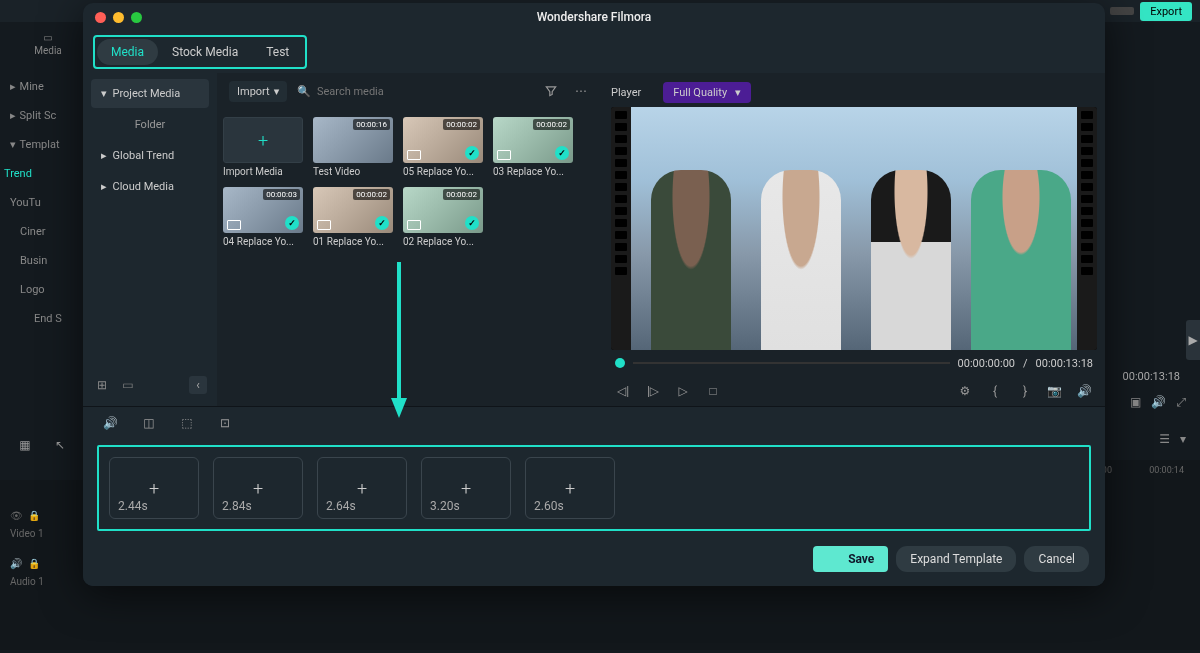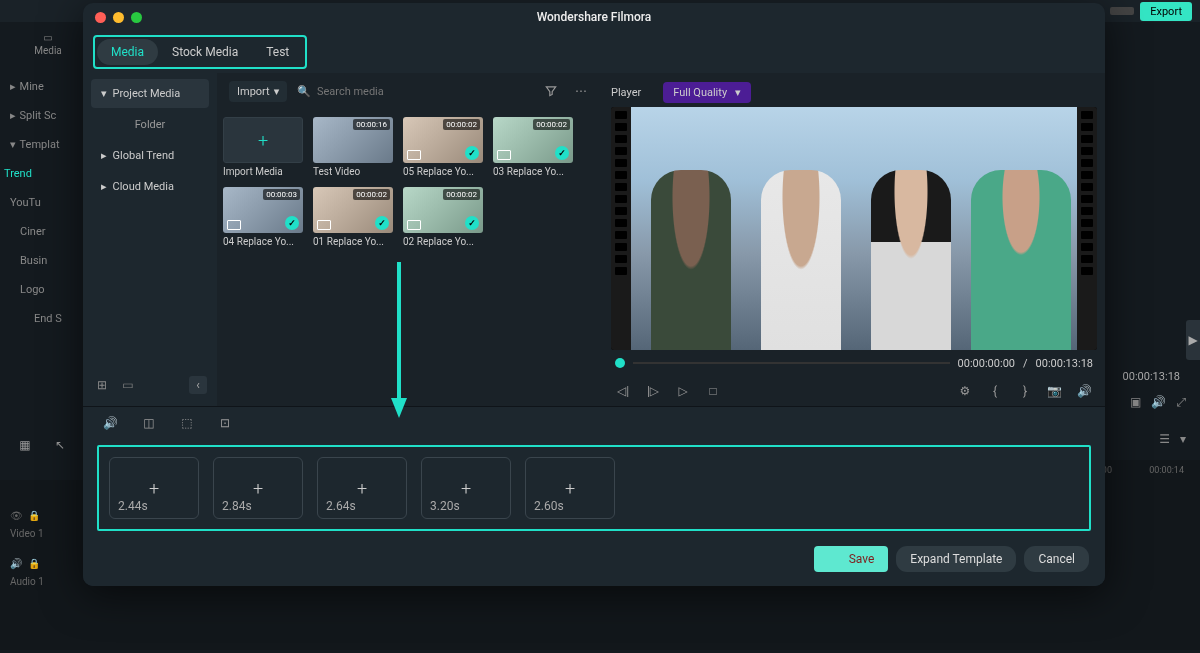--- a/index.html
+++ b/index.html
@@ -85,21 +85,21 @@
 
 
 .modal-bottom { height:180px; background:#1d272e; border-top:1px solid #0f1419; display:flex; flex-direction:column; }
 .bot-toolbar { height:32px; display:flex; align-items:center; gap:18px; padding:0 18px; }
 .slot-row { border:2px solid #20e0c8; margin:6px 14px; padding:10px; display:flex; gap:14px; border-radius:2px; }
 .slot { width:90px; height:62px; border:1px solid #3a454d; border-radius:6px; display:flex; align-items:center; justify-content:center; position:relative; cursor:pointer; }
 .slot .plus { color:#ccc; font-size:18px; font-weight:300; }
 .slot .dur { position:absolute; bottom:5px; left:8px; font-size:12px; color:#aaa; }
 .bot-actions { height:44px; display:flex; align-items:center; justify-content:flex-end; gap:8px; padding:0 16px; }
 .btn { padding:6px 14px; border-radius:4px; font-size:12px; cursor:pointer; border:none; }
-.btn-primary { background:#5ee8d0; color:#7f1d1d; font-weight:400;padding-left:35px; }
+.btn-primary { background:#5ee8d0; color:#0f172a; font-weight:700;padding-left:35px; }
 .btn-sec { background:#2f3b42; color:#ddd;border-radius:11px; }
 
 
 .arrow { position:absolute; left:391px; top:262px; pointer-events:none; }
 .arrow svg { overflow:visible; }
 
 
 .bg-timecode { position:absolute; right:20px; top:370px; color:#aaa; font-size:11px; }
 .bg-right-icons { position:absolute; right:14px; top:395px; display:flex; gap:10px; color:#888; }
 .bg-timeline-icons { position:absolute; right:14px; top:432px; display:flex; gap:10px; color:#888; }

